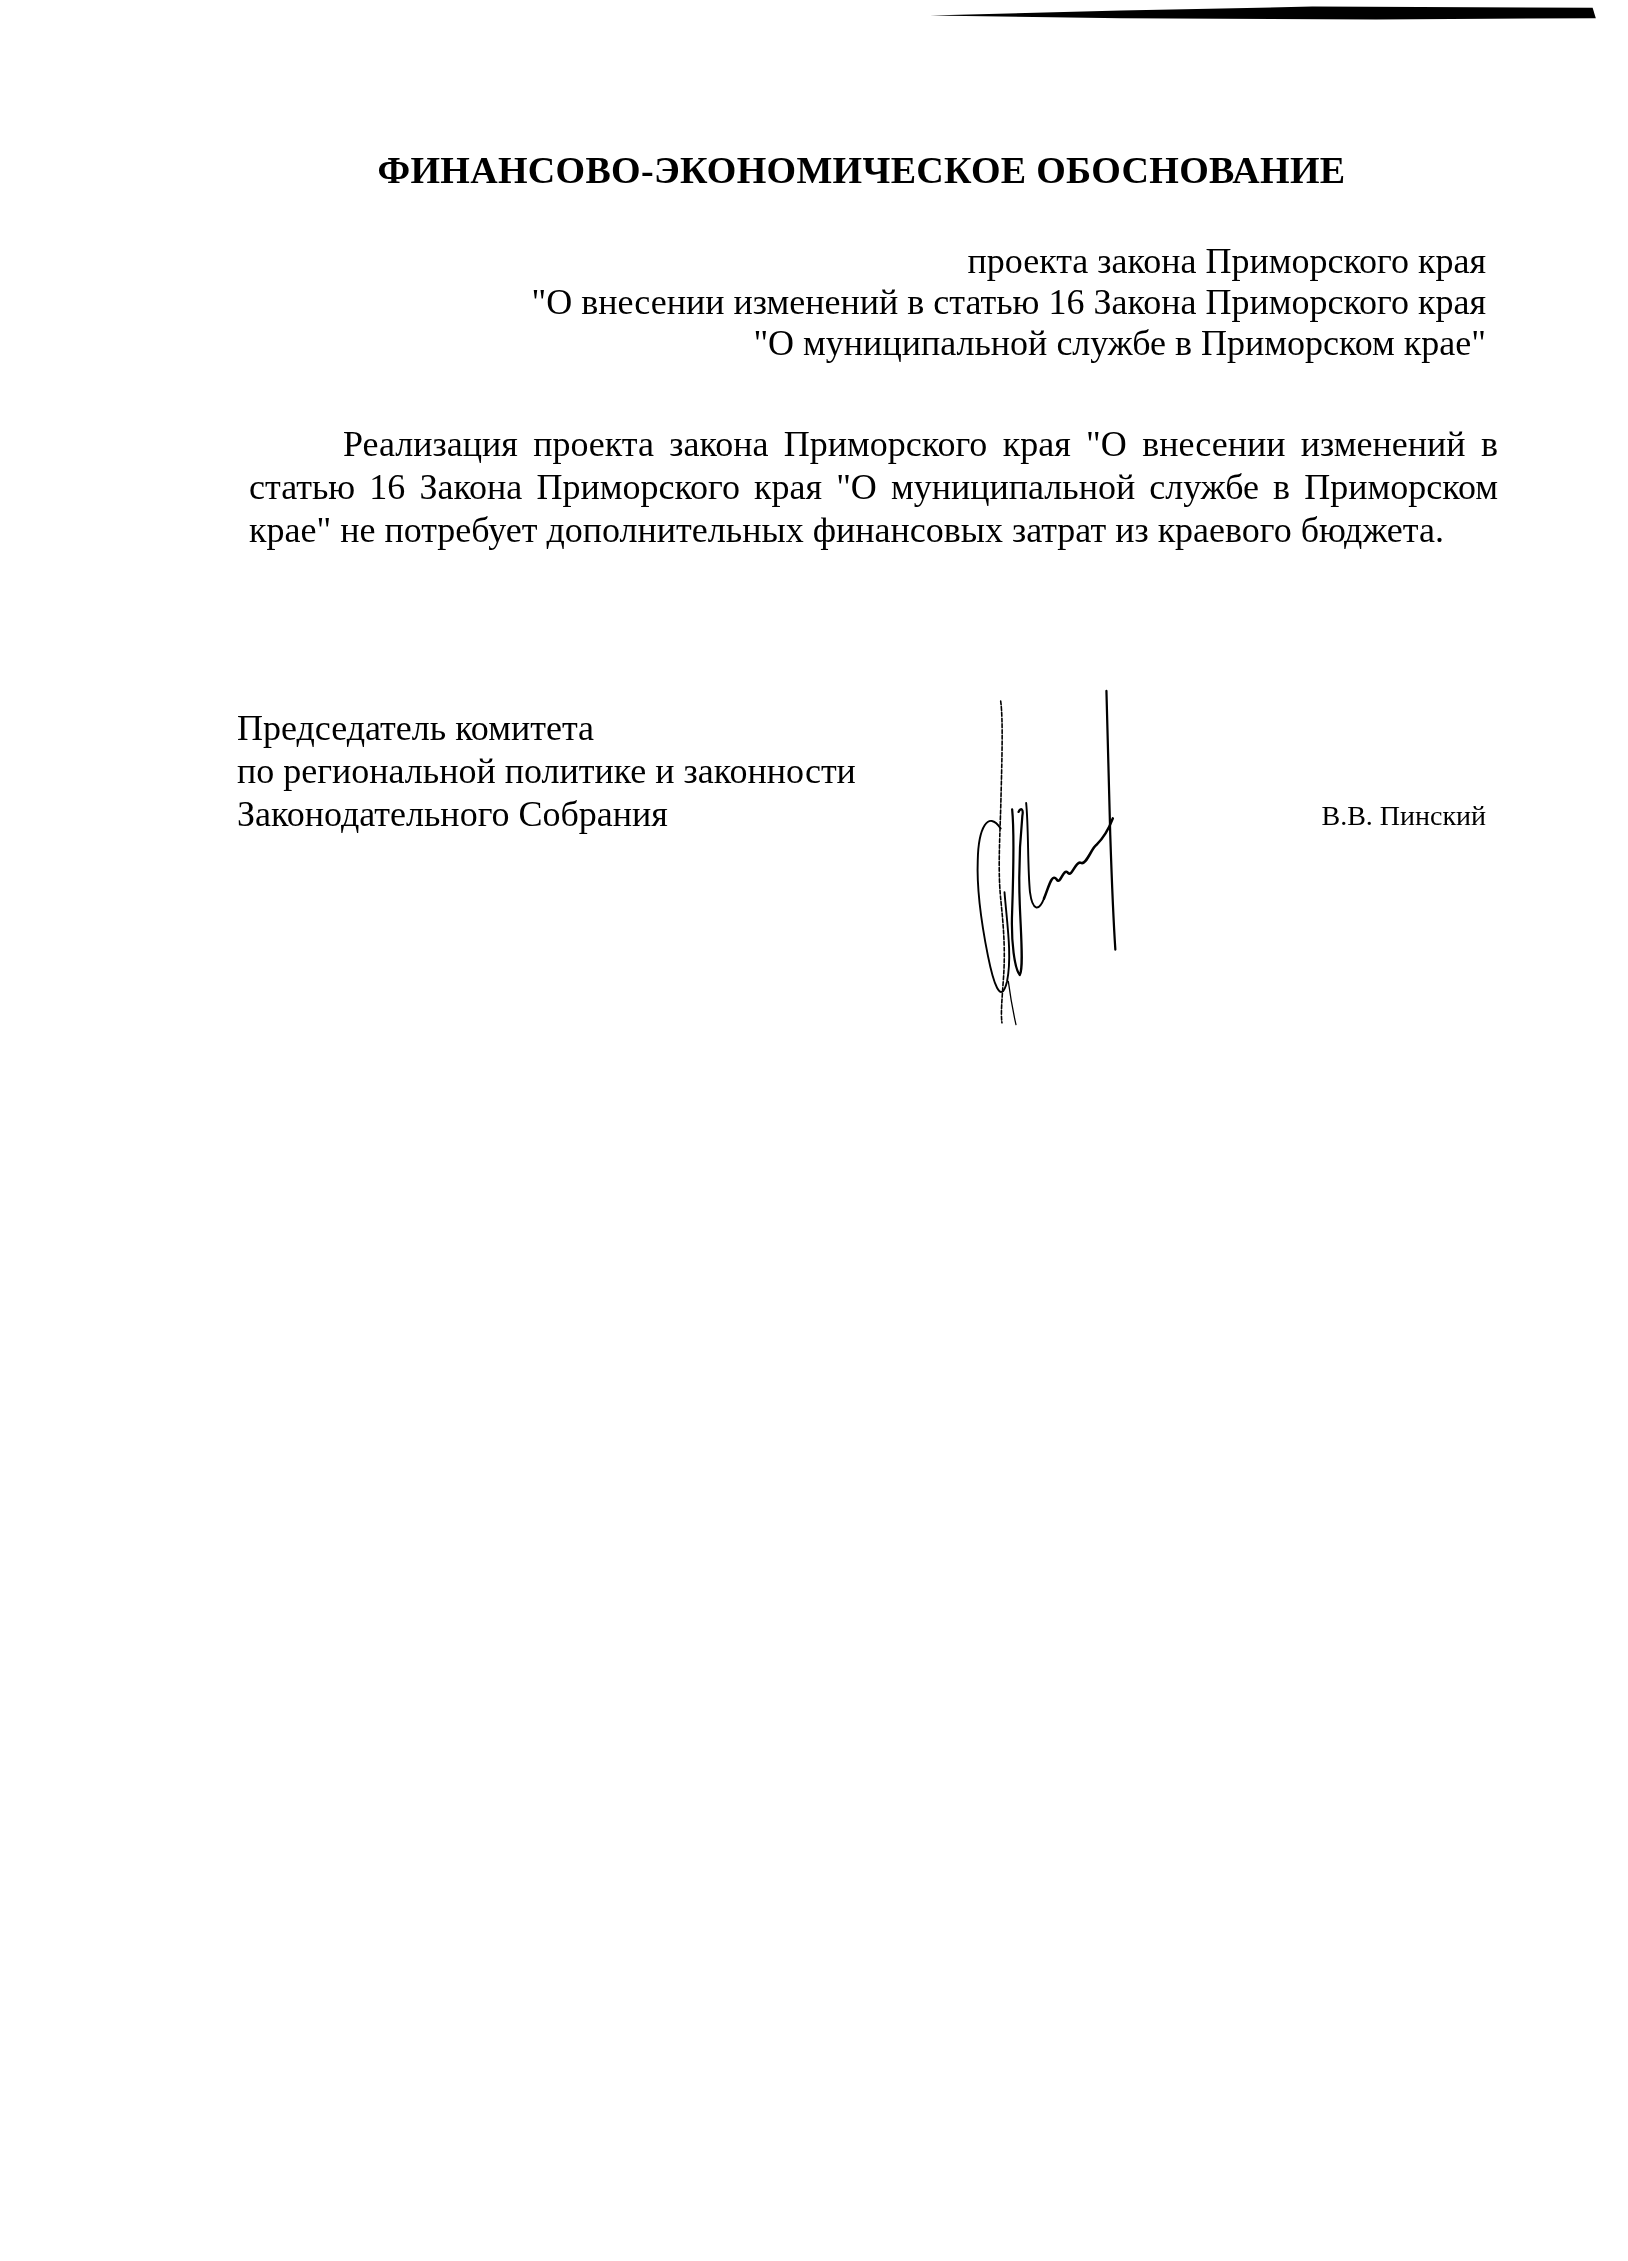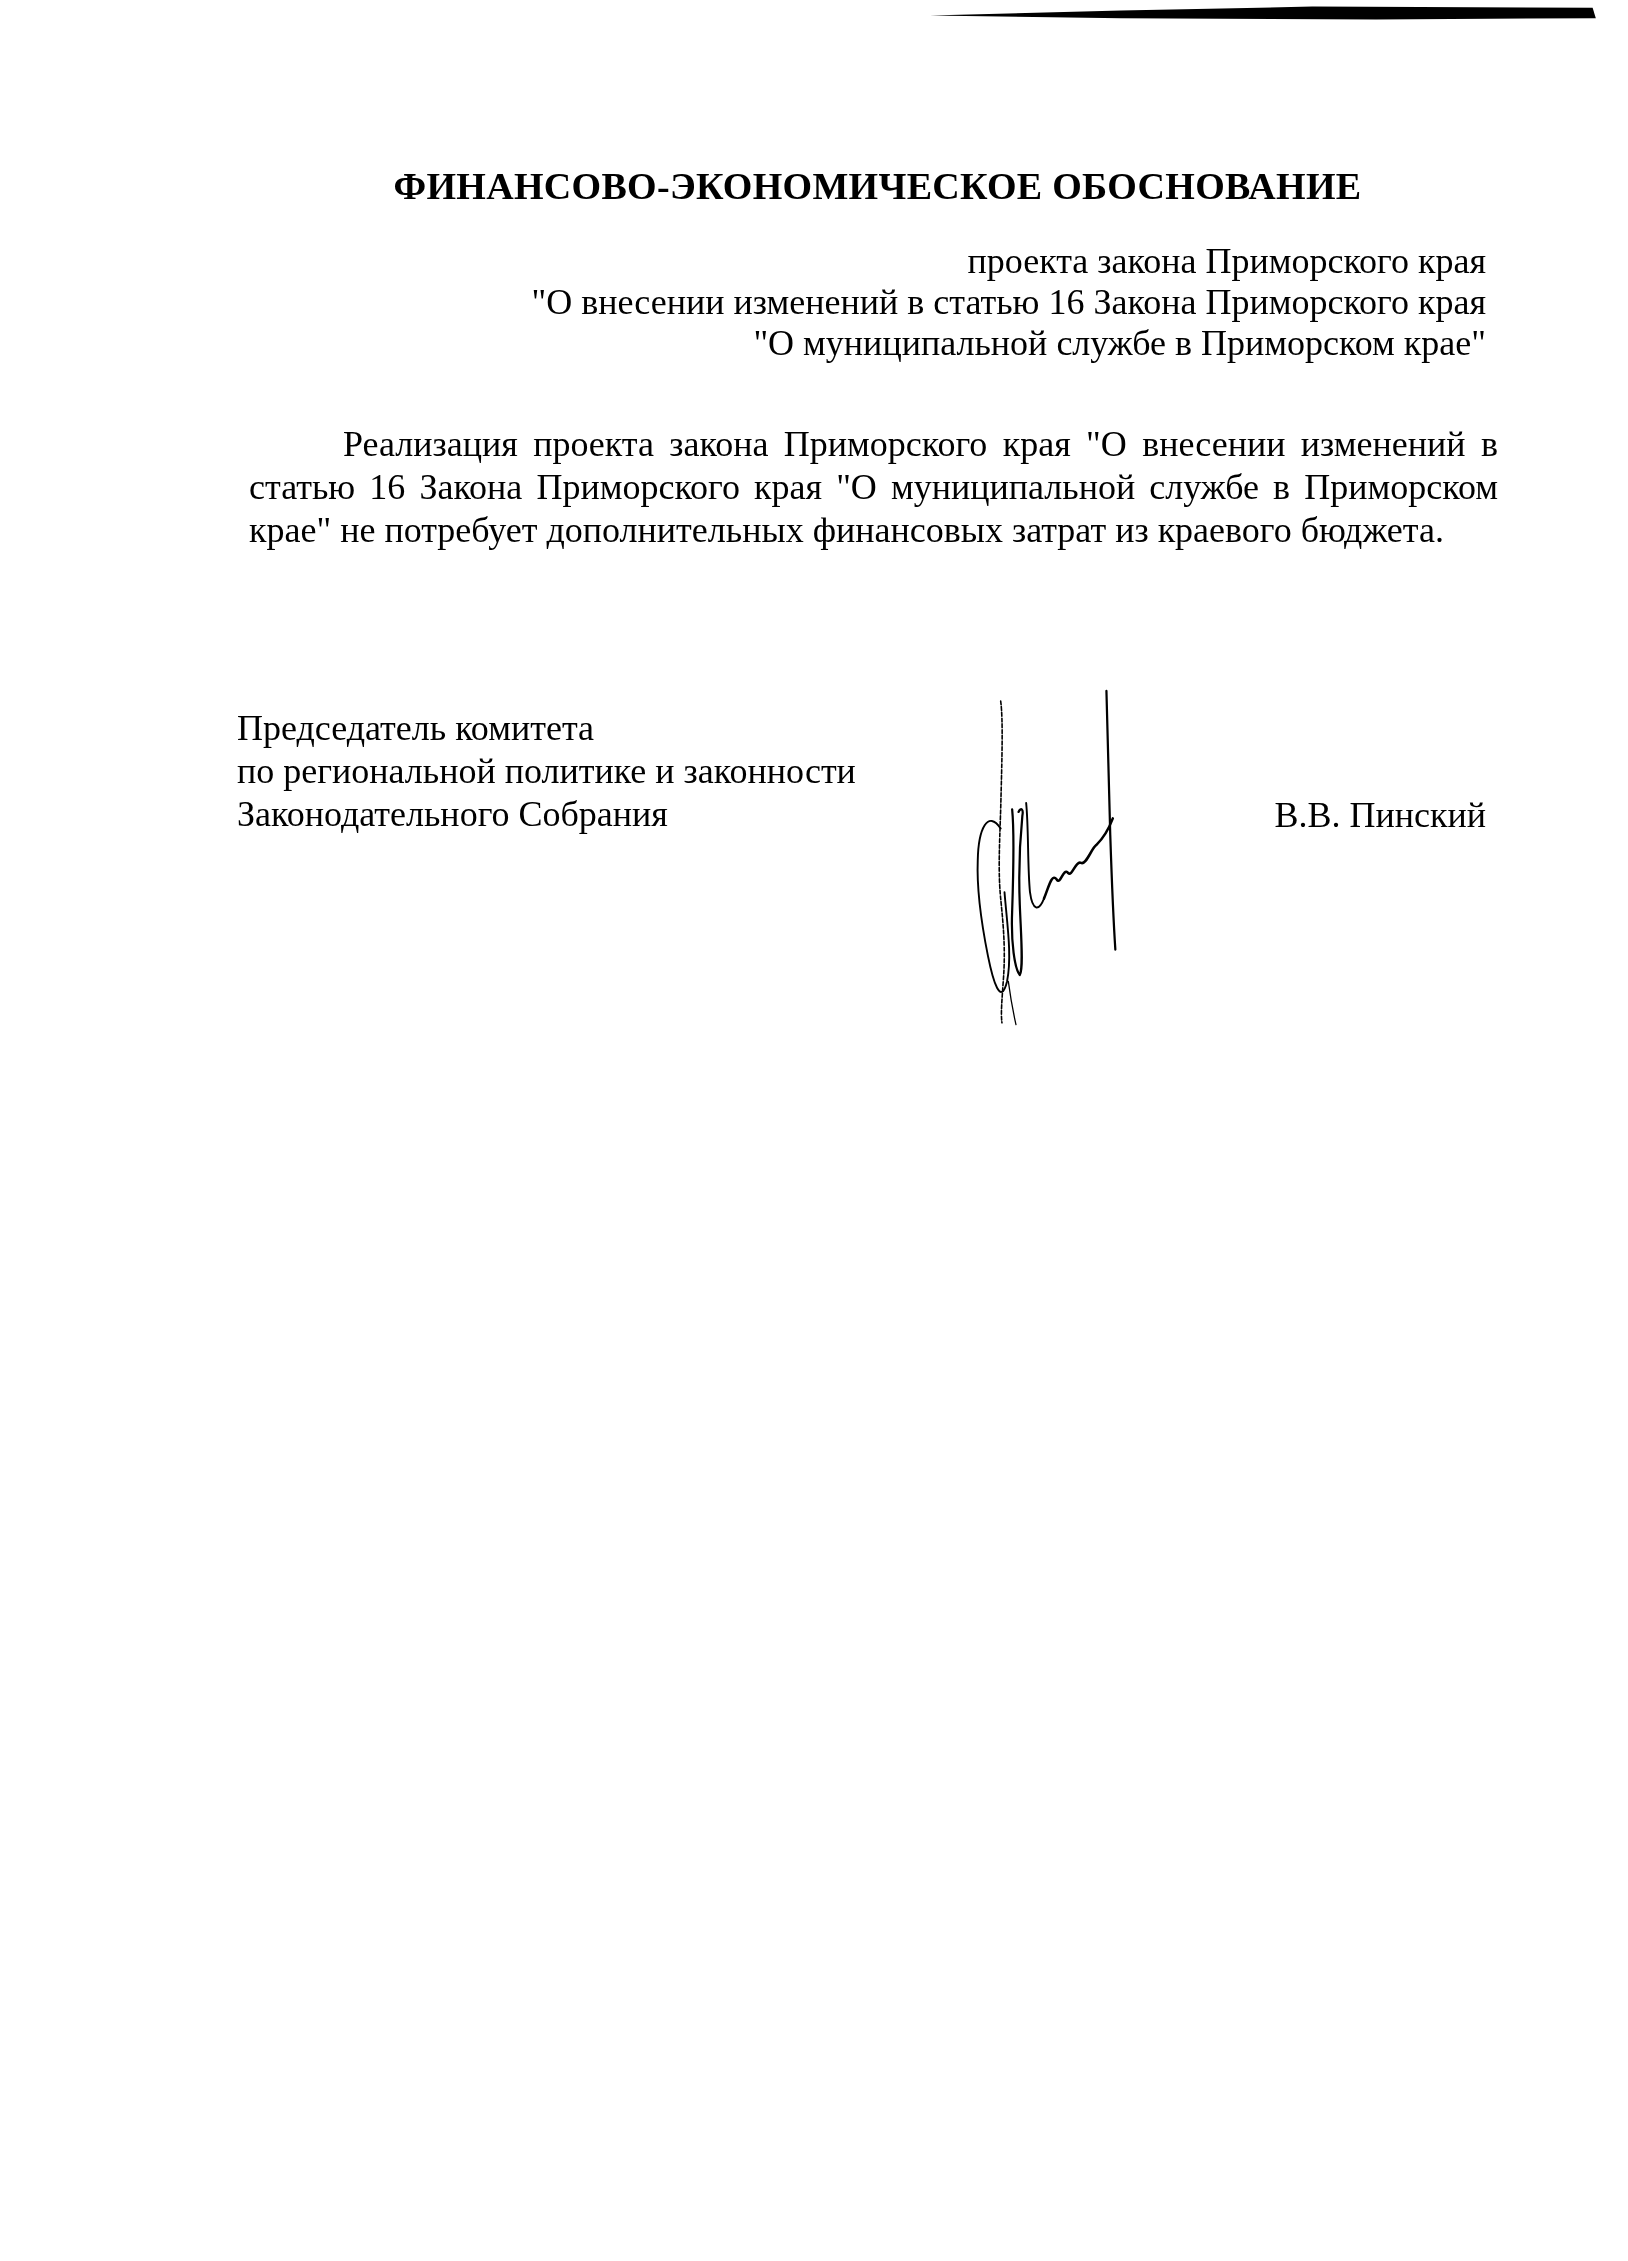--- a/index.html
+++ b/index.html
@@ -30,21 +30,21 @@
     }
     .doc-title {
       position: absolute;
       top: 148px;
       left: 0;
       width: 100%;
       text-align: center;
       font-weight: bold;
       font-size: 38px;
       letter-spacing: 0.3px;
-      margin: 16px;
+      margin: 0;
     }
     .subtitle {
       position: absolute;
       top: 241px;
       left: 0;
       width: 100%;
       text-align: right;
       font-size: 36px;
       line-height: 41px;
       margin: 0;
@@ -66,21 +66,21 @@
       top: 707px;
       left: 0;
       font-size: 36px;
       line-height: 43px;
     }
     .signer-block span { display: block; white-space: nowrap; }
     .signer-name {
       position: absolute;
       top: 794px;
       right: 0;
-      font-size: 36px;
+      font-size: 28px;
       line-height: 43px;
       white-space: nowrap;
     }
     .signature {
       position: absolute;
       left: 975px;
       top: 682px;
       width: 217px;
       height: 344px;
     }

